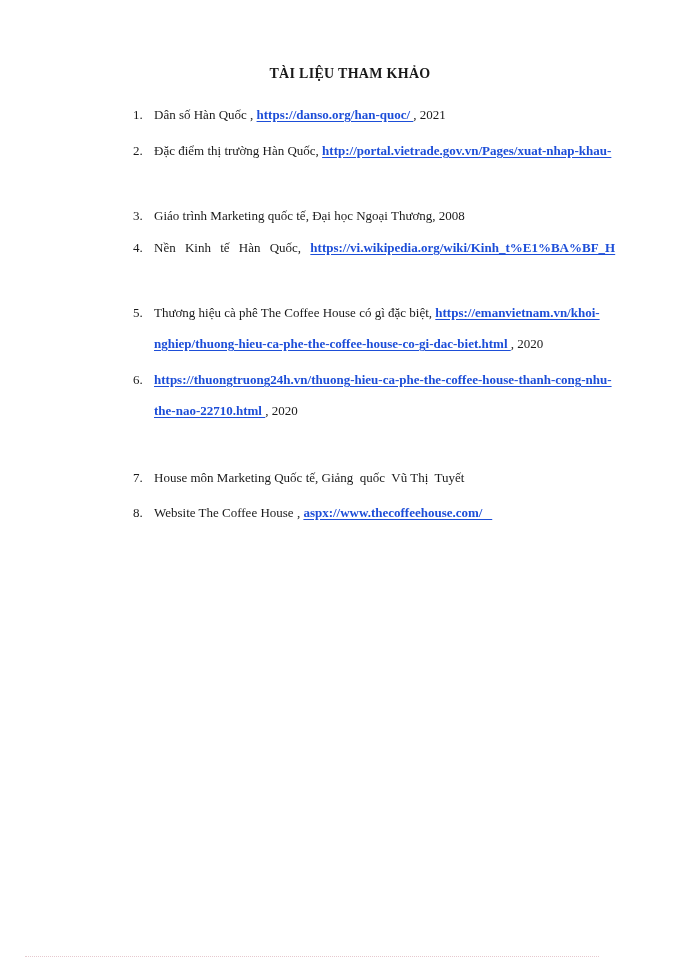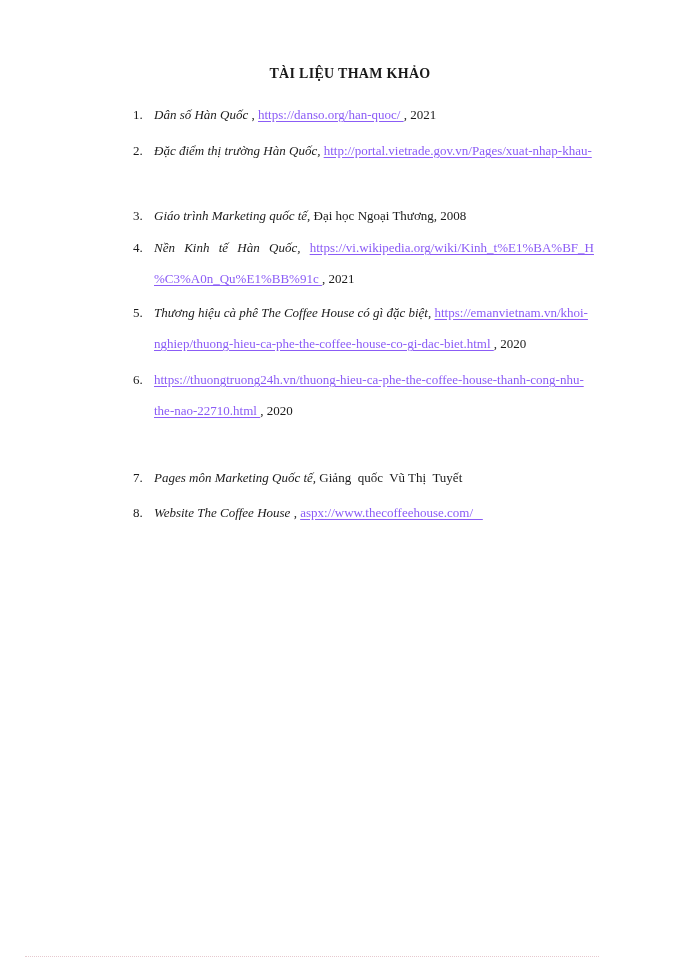--- a/index.html
+++ b/index.html
@@ -4,22 +4,22 @@
   <style>
     html, body { margin: 0; padding: 0; background: #ffffff; }
     body { width: 700px; height: 960px; position: relative; overflow: hidden;
            font-family: "Liberation Serif", "DejaVu Serif", serif; color: #1a1a1a; }
     .page { position: absolute; left: 0; top: 0; width: 624px; height: 960px; }
     .title { position: absolute; left: 0; width: 700px; top: 66px; text-align: center;
              font-weight: bold; font-size: 14px; letter-spacing: 0.3px; }
     .item { position: absolute; left: 133px; width: 505px; font-size: 13px; line-height: 31px; }
     .num { position: absolute; left: 0; top: 0; }
     .body { margin-left: 21px; text-align: justify; }
-    .it { font-style: italic; }
-    a.link { color: #8b5cf6; text-decoration: underline; text-underline-offset: 2px; }
+    .it { }
+    a.link { color: #1d4ed8; text-decoration: underline; text-underline-offset: 2px; font-weight: bold; }
     .dotline { position: absolute; left: 25px; right: 25px; top: 956px; height: 0;
                border-top: 1px dotted #e6c9cf; }
   </style>
 </head>
 <body>
 
 <div class="page">
   <div class="title">TÀI LIỆU THAM KHẢO</div>
 
   <div class="item" style="top:99px">
@@ -40,21 +40,20 @@
     <span class="num">3.</span>
     <div class="body">
       <span class="it">Giáo trình Marketing quốc tế</span><span>, Đại học Ngoại Thương,  2008</span>
     </div>
   </div>
 
   <div class="item" style="top:232px">
     <span class="num">4.</span>
     <div class="body">
       <div style="word-spacing:6px"><span class="it">Nền  Kinh  tế  Hàn  Quốc,</span><span>  </span><a class="link" style="word-spacing:0">https://vi.wikipedia.org/wiki/Kinh_t%E1%BA%BF_H</a></div>
-      <div><a class="link">%C3%A0n_Qu%E1%BB%91c </a><span>, 2021</span></div>
     </div>
   </div>
 
   <div class="item" style="top:297px">
     <span class="num">5.</span>
     <div class="body">
       <div><span class="it">Thương hiệu cà phê The Coffee House có gì đặc biệt</span><span>, </span><a class="link">https://emanvietnam.vn/khoi-</a></div>
       <div><a class="link">nghiep/thuong-hieu-ca-phe-the-coffee-house-co-gi-dac-biet.html   </a><span>, 2020</span></div>
     </div>
   </div>
@@ -63,21 +62,21 @@
     <span class="num">6.</span>
     <div class="body">
       <div><a class="link">https://thuongtruong24h.vn/thuong-hieu-ca-phe-the-coffee-house-thanh-cong-nhu-</a></div>
       <div><a class="link">the-nao-22710.html </a><span>, 2020</span></div>
     </div>
   </div>
 
   <div class="item" style="top:462px">
     <span class="num">7.</span>
     <div class="body">
-      <span class="it">Pages môn Marketing Quốc tế,</span><span style="white-space:pre"> Giảng  quốc  Vũ Thị  Tuyết</span>
+      <span class="it">House môn Marketing Quốc tế,</span><span style="white-space:pre"> Giảng  quốc  Vũ Thị  Tuyết</span>
     </div>
   </div>
 
   <div class="item" style="top:497px">
     <span class="num">8.</span>
     <div class="body">
       <span class="it">Website The Coffee House</span><span> , </span><a class="link" style="white-space:pre">aspx://www.thecoffeehouse.com/   </a>
     </div>
   </div>
 

